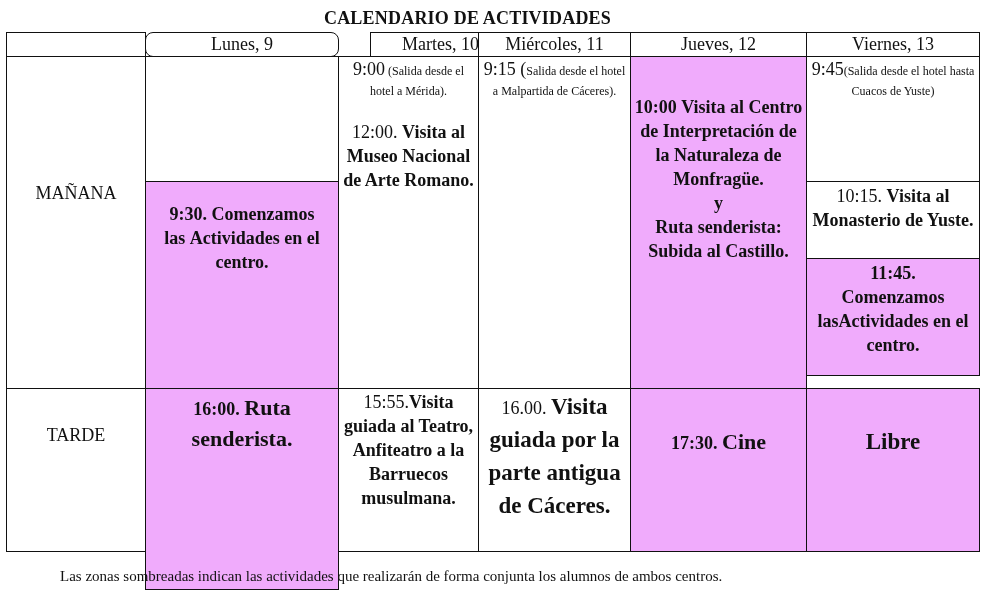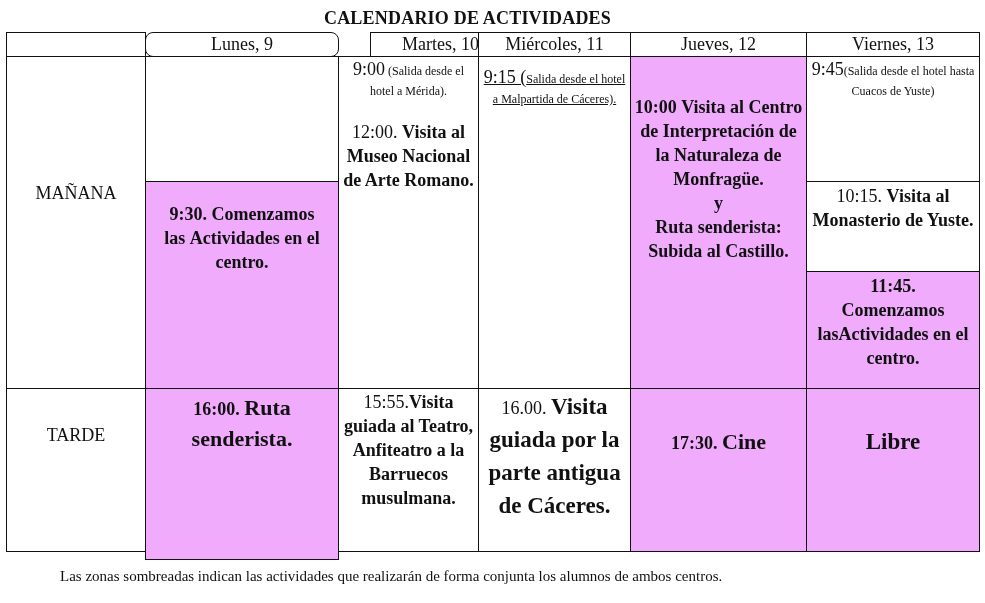--- a/index.html
+++ b/index.html
@@ -62,21 +62,21 @@
   <div class="cell w top" style="left:338px;top:56px;width:141px;height:333px;">
     <div class="txt" style="line-height:19px;margin-top:3px;">
       <span class="time">9:00</span><span class="small"> (Salida desde el hotel a Mérida).</span>
     </div>
     <div class="txt t18" style="margin-top:20px;">
       <span>12:00. </span><b>Visita al Museo Nacional de Arte Romano.</b>
     </div>
   </div>
 
   <div class="cell w top" style="left:478px;top:56px;width:153px;height:333px;">
-    <div class="txt" style="line-height:19px;margin-top:11px;text-decoration:underline;">
+    <div class="txt" style="line-height:19px;margin-top:3px;">
       <span class="time">9:15 (</span><span class="small">Salida desde el hotel a Malpartida de Cáceres).</span>
     </div>
   </div>
 
   <div class="cell y top" style="left:630px;top:56px;width:177px;height:333px;">
     <div class="txt t18" style="margin-top:38px;">
       <span>10:00 </span><b>Visita al Centro de Interpretación de la Naturaleza de Monfragüe.</b><br>
       <b style="line-height:16px;">y</b><br>
       <b>Ruta senderista: Subida al Castillo.</b>
     </div>
@@ -85,32 +85,32 @@
   <div class="cell w top" style="left:806px;top:56px;width:174px;height:126px;">
     <div class="txt" style="line-height:19px;margin-top:3px;">
       <span class="time">9:45</span><span class="small">(Salida desde el hotel hasta Cuacos de Yuste)</span>
     </div>
   </div>
   <div class="cell w top" style="left:806px;top:181px;width:174px;height:91px;">
     <div class="txt t18" style="margin-top:2px;">
       <span>10:15. </span><b>Visita al Monasterio de Yuste.</b>
     </div>
   </div>
-  <div class="cell y top" style="left:806px;top:271px;width:174px;height:118px;text-align:center;">
+  <div class="cell y top" style="left:806px;top:258px;width:174px;height:118px;text-align:center;">
     <div class="txt t18" style="margin-top:2px;">
       <span>11:45.</span><br>
       <span>Comenzamos las</span><b>Actividades en el centro.</b>
     </div>
   </div>
 
   <div class="cell w" style="left:6px;top:388px;width:140px;height:164px;">
     <span class="lbl" style="margin-top:36px;">TARDE</span>
   </div>
 
-  <div class="cell y top" style="left:145px;top:388px;width:194px;height:172px;">
+  <div class="cell y top" style="left:145px;top:388px;width:194px;height:202px;">
     <div class="txt" style="margin-top:4px;line-height:29px;">
       <span class="t18">16:00. </span><b style="font-size:22px;">Ruta senderista.</b>
     </div>
   </div>
 
   <div class="cell w top" style="left:338px;top:388px;width:141px;height:164px;">
     <div class="txt t18" style="margin-top:1px;">
       <span>15:55.</span><b>Visita guiada al Teatro, Anfiteatro  a la Barruecos musulmana.</b>
     </div>
   </div>

